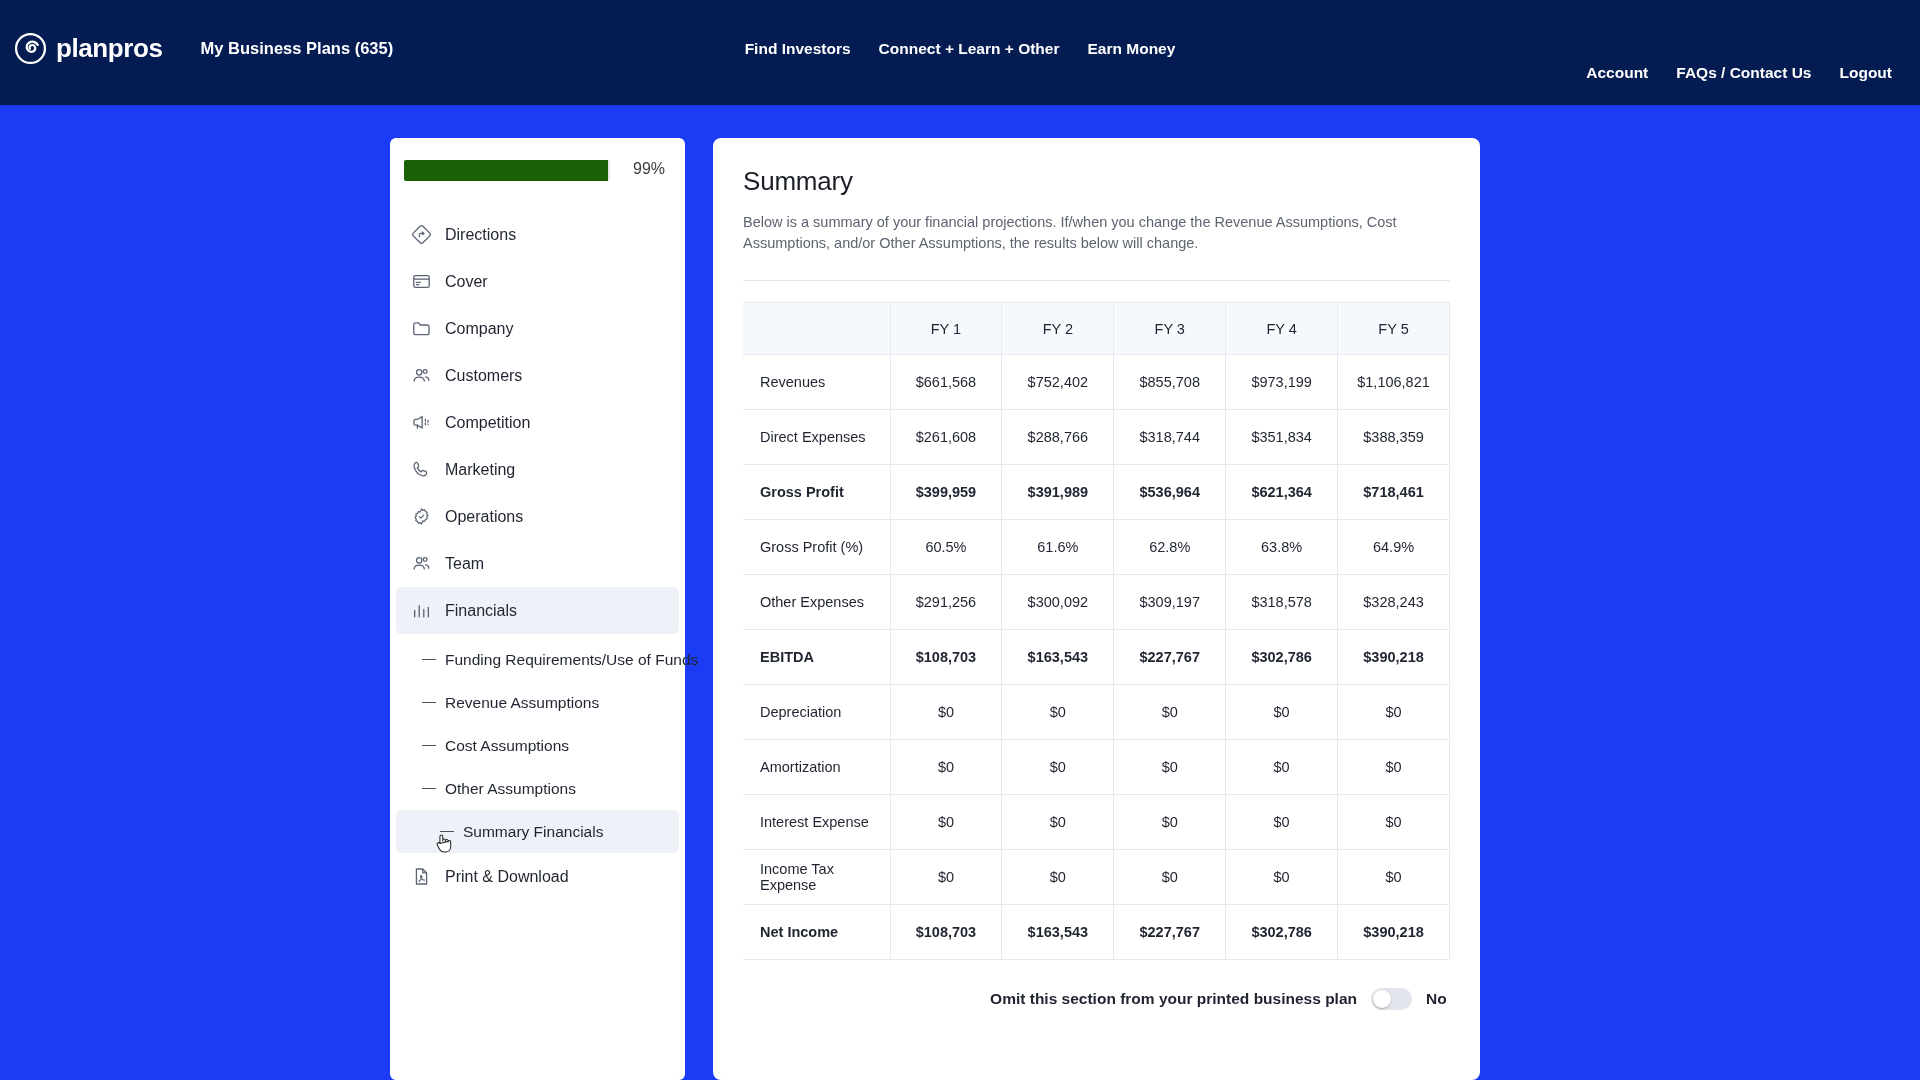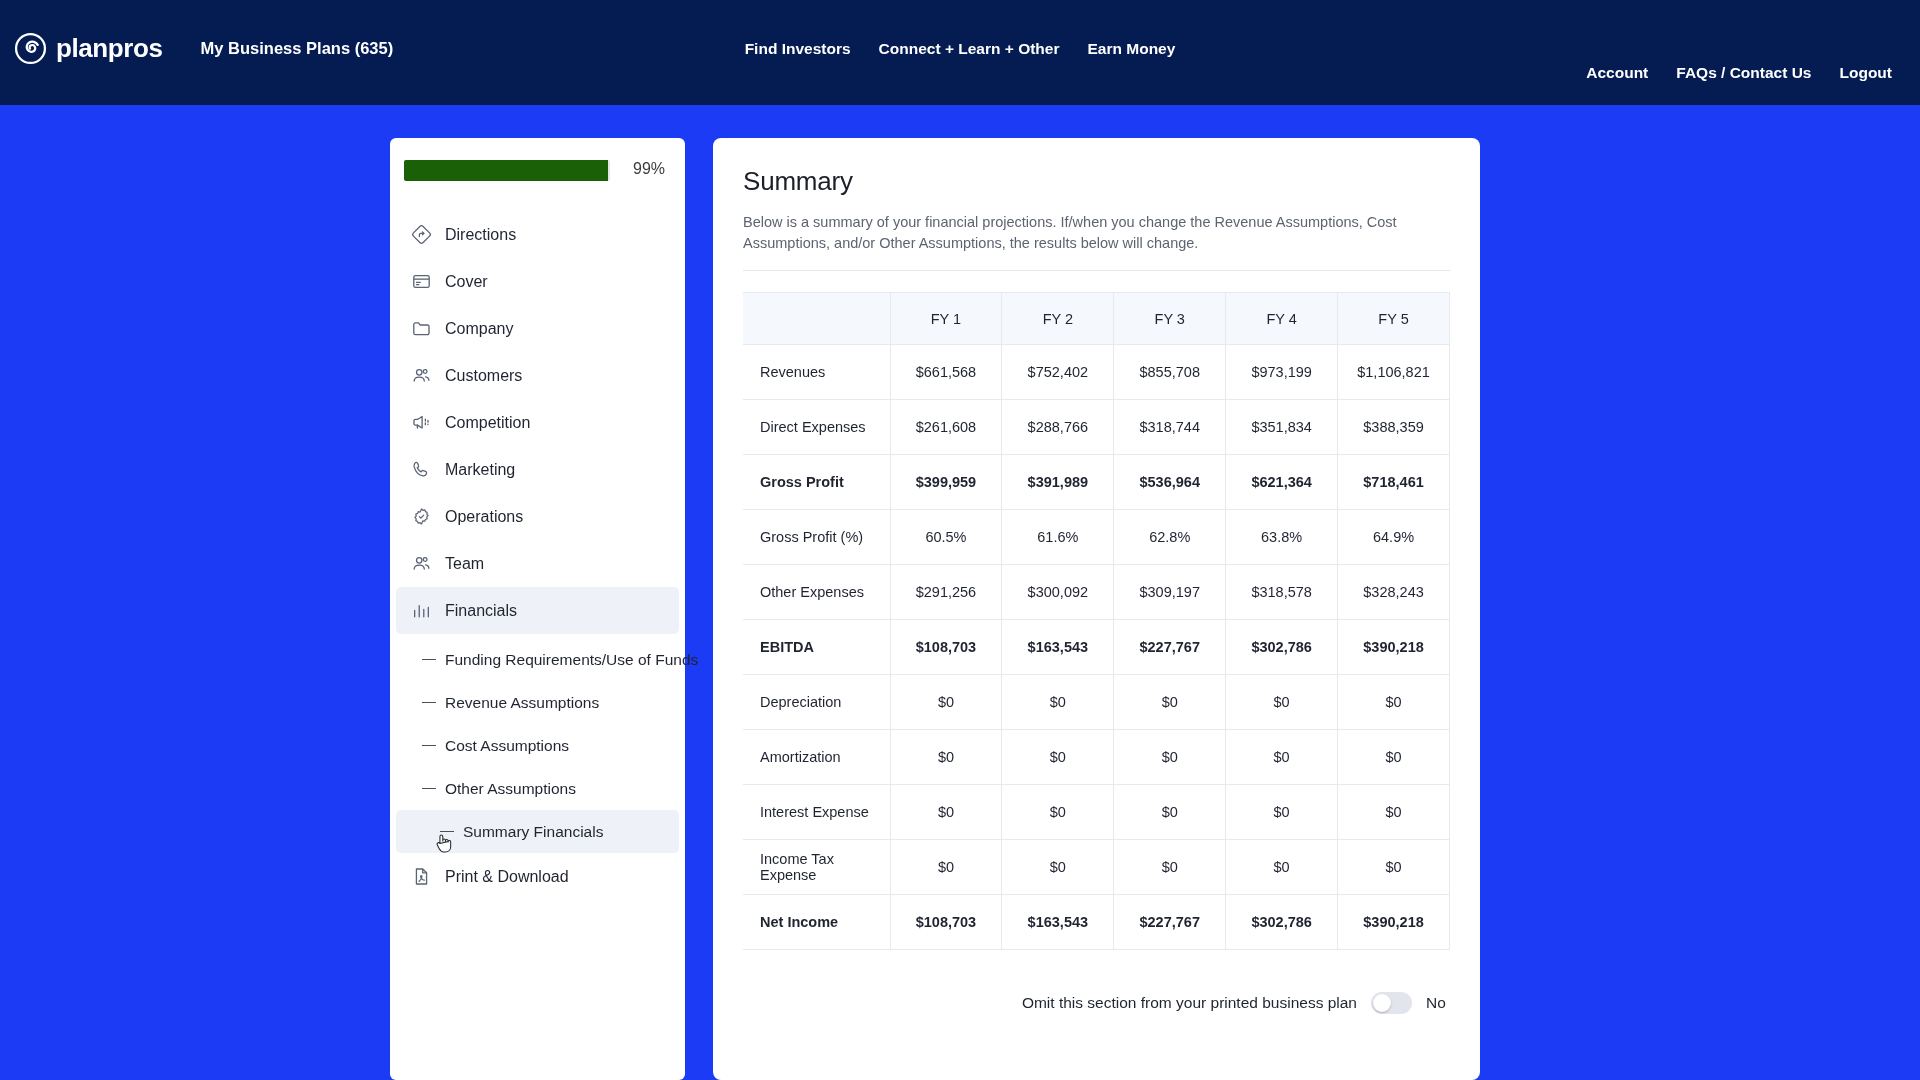--- a/index.html
+++ b/index.html
@@ -165,21 +165,21 @@
     font-weight: 400;
     color: #1b1f27;
     letter-spacing: -0.2px;
     margin-bottom: 15px;
   }
   .card-desc {
     font-size: 14.5px;
     line-height: 21px;
     color: #5d6470;
     max-width: 712px;
-    margin-bottom: 16px;
+    margin-bottom: 26px;
   }
   .divider { height: 1px; background: #e3e6ec; margin-bottom: 21px; }
 
   
   table.fin {
     width: 100%;
     border-collapse: collapse;
     table-layout: fixed;
   }
   table.fin th, table.fin td {
@@ -203,22 +203,23 @@
   }
   table.fin tbody td.val { text-align: center; }
   table.fin tr.bold td { font-weight: 700; }
   table.fin th:first-child, table.fin td:first-child { width: 147px; }
 
   
   .omit-row {
     display: flex; align-items: center;
     justify-content: flex-end;
     gap: 14px;
-    margin-top: 42px;
+    margin-top: 28px;
     padding-right: 2px;
+    font-weight: bold;
   }
   .omit-label { font-size: 15.5px; color: #1f2430; }
   .toggle {
     width: 41px; height: 22px;
     background: #e2e5eb;
     border-radius: 11px;
     position: relative;
     cursor: pointer;
     flex: 0 0 41px;
   }

